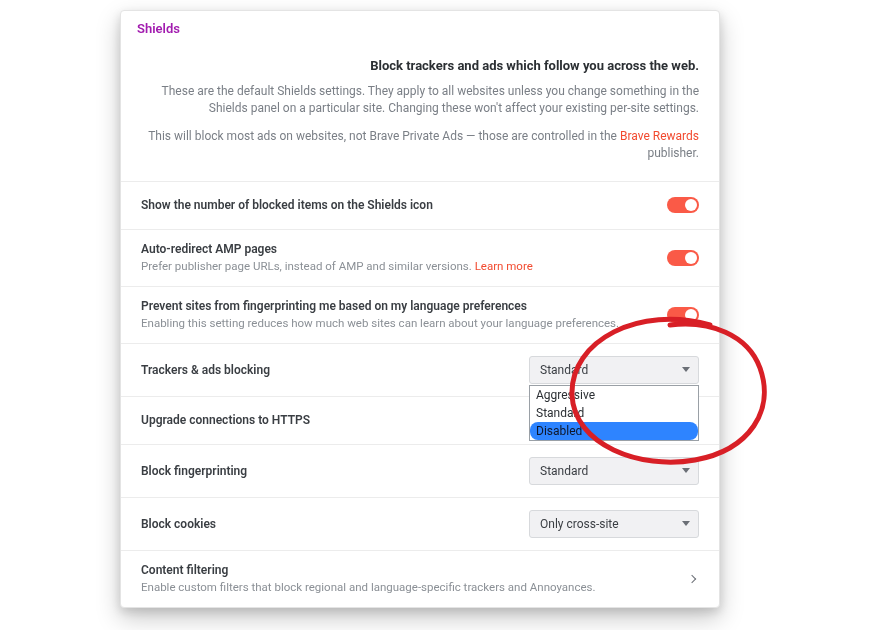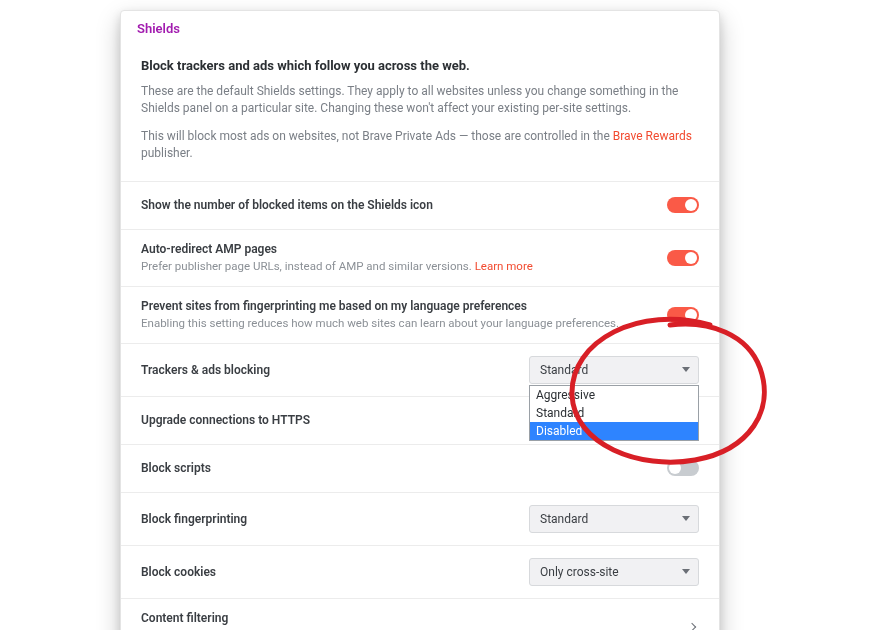--- a/index.html
+++ b/index.html
@@ -22,20 +22,21 @@
       box-shadow: 0 10px 25px rgba(0,0,0,0.22), 0 4px 10px rgba(0,0,0,0.12);
     }
     .card-title {
       padding: 10px 16px 8px;
       font-size: 13px;
       color: #a21caf;
       font-weight: 600;
     }
     .intro-block {
       padding: 14px 20px 18px;
+      text-align: right;
     }
     .intro-title {
       font-size: 13px;
       font-weight: 700;
       color: #2b2f33;
       margin-bottom: 10px;
     }
     .intro-text {
       font-size: 12px;
       line-height: 1.45;
@@ -95,21 +96,21 @@
     }
     .select.open .dropdown { display: block; }
     .dropdown {
       position: absolute; left: -1px; top: 28px; width: 170px;
       background: #fff; border: 1px solid #9aa0a6;
       z-index: 5; display: none;
     }
     .dropdown .opt {
       padding: 2px 6px; font-size: 12px; color: #2b2f33; cursor: pointer;
     }
-    .dropdown .opt.selected { background: #2e84ff; color: #ffffff; }
+    .dropdown .opt.selected { background: #2e84ff; color: #0f172a; border-radius: 8px; }
     .chevron-right {
       width: 6px; height: 6px; border-top: 1.5px solid #6b6f76;
       border-right: 1.5px solid #6b6f76; transform: rotate(45deg);
       margin-right: 4px;
     }
     
     .annotation {
       position: absolute;
       pointer-events: none;
       z-index: 10;
@@ -177,28 +178,20 @@
     </div>
   </div>
 
   <div class="row">
     <div class="row-text">
       <div class="row-label">Upgrade connections to HTTPS</div>
     </div>
     <div class="row-control"></div>
   </div>
 
-  <div class="row">
-    <div class="row-text">
-      <div class="row-label">Block scripts</div>
-    </div>
-    <div class="row-control">
-      <div class="toggle" role="switch" aria-checked="false"></div>
-    </div>
-  </div>
 
   <div class="row">
     <div class="row-text">
       <div class="row-label">Block fingerprinting</div>
     </div>
     <div class="row-control">
       <div class="select">
         <span>Standard</span>
         <span class="caret"></span>
       </div>

